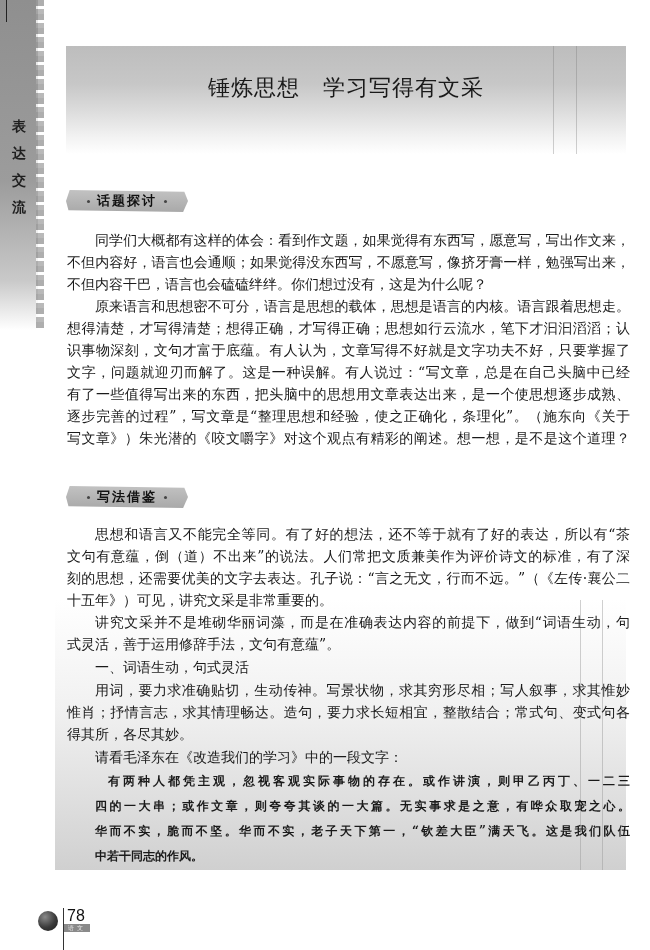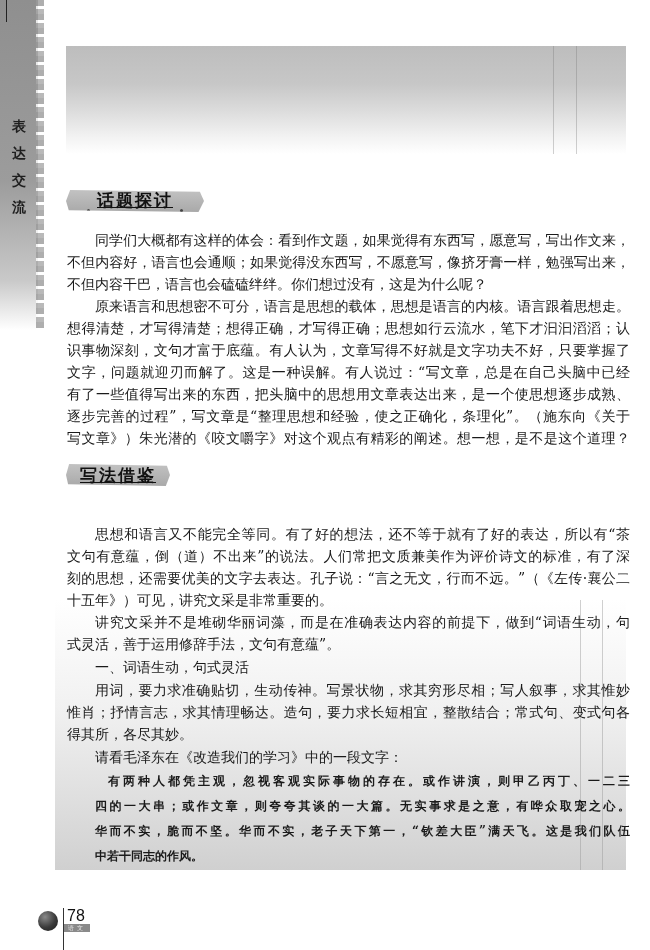--- a/index.html
+++ b/index.html
@@ -32,22 +32,22 @@
   }
   .title-banner .vline { position: absolute; top: 0; width: 1px; height: 108px; background: rgba(120,120,120,.35); }
   .page-title {
     position: absolute; left: 0; right: 0; top: 27px; text-align: center;
     font-size: 22px; letter-spacing: 1px; color: #1a1a1a;
   }
   .section-tag {
     position: absolute; height: 22px; padding: 0 14px;
     background: linear-gradient(180deg, #c2c2c2, #a9a9a9);
     clip-path: polygon(3% 0, 97% 8%, 100% 50%, 96% 100%, 2% 92%, 0 50%);
-    display: flex; align-items: flex-end;
-    font-family: "DejaVu Sans", sans-serif; font-weight: bold; font-size: 17px; letter-spacing: 2px; color: #111; text-decoration: underline;
+    display: flex; align-items: center;
+    font-family: "DejaVu Sans", sans-serif; font-weight: bold; font-size: 13px; letter-spacing: 2px; color: #111;
   }
   .section-tag .dot { width: 3px; height: 3px; background: #444; border-radius: 50%; margin: 0 7px; }
   .lower-box {
     position: absolute; left: 55px; top: 600px; width: 571px; height: 270px;
     background: linear-gradient(180deg, #ffffff 0%, #f1f1f1 40%, #dedede 75%, #d0d0d0 100%);
   }
   .lower-box .vline { position: absolute; top: 0; width: 1px; height: 270px; background: rgba(150,150,150,.45); }
   .line {
     position: absolute; left: 67px; width: 563px; height: 22px; line-height: 22px;
     font-size: 14px; white-space: nowrap; text-align: justify; text-align-last: justify;
@@ -80,20 +80,21 @@
 <div class="side-label">
   <span>表</span>
   <span>达</span>
   <span>交</span>
   <span>流</span>
 </div>
 
 <div class="title-banner">
   <div class="vline" style="left:487px"></div>
   <div class="vline" style="left:510px"></div>
+  <div class="page-title">锤炼思想　学习写得有文采</div>
 </div>
 
 <div class="section-tag" style="left:66px; top:190px;">
   <span class="dot"></span>
   <span>话题探讨</span>
   <span class="dot"></span>
 </div>
 
 <div>
   <div class="line indent" style="top:229px">同学们大概都有这样的体会：看到作文题，如果觉得有东西写，愿意写，写出作文来，</div>
@@ -106,21 +107,21 @@
   <div class="line" style="top:383px">有了一些值得写出来的东西，把头脑中的思想用文章表达出来，是一个使思想逐步成熟、</div>
   <div class="line" style="top:405px">逐步完善的过程”，写文章是“整理思想和经验，使之正确化，条理化”。（施东向《关于</div>
   <div class="line" style="top:427px">写文章》）朱光潜的《咬文嚼字》对这个观点有精彩的阐述。想一想，是不是这个道理？</div>
 </div>
 
 <div class="lower-box">
   <div class="vline" style="left:525px"></div>
   <div class="vline" style="left:547px"></div>
 </div>
 
-<div class="section-tag" style="left:66px; top:464px;flex-direction:column;">
+<div class="section-tag" style="left:66px; top:486px;">
   <span class="dot"></span>
   <span>写法借鉴</span>
   <span class="dot"></span>
 </div>
 
 <div>
   <div class="line indent" style="top:523px">思想和语言又不能完全等同。有了好的想法，还不等于就有了好的表达，所以有“茶</div>
   <div class="line" style="top:545px">文句有意蕴，倒（道）不出来”的说法。人们常把文质兼美作为评价诗文的标准，有了深</div>
   <div class="line" style="top:567px">刻的思想，还需要优美的文字去表达。孔子说：“言之无文，行而不远。”（《左传·襄公二</div>
   <div class="line last" style="top:589px">十五年》）可见，讲究文采是非常重要的。</div>

